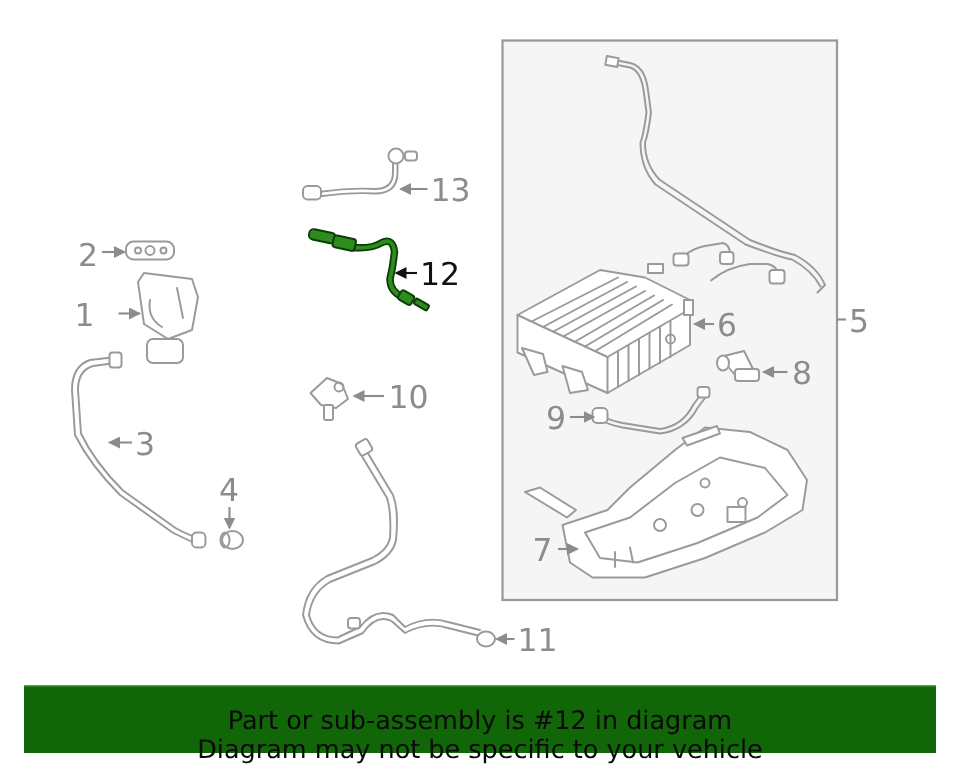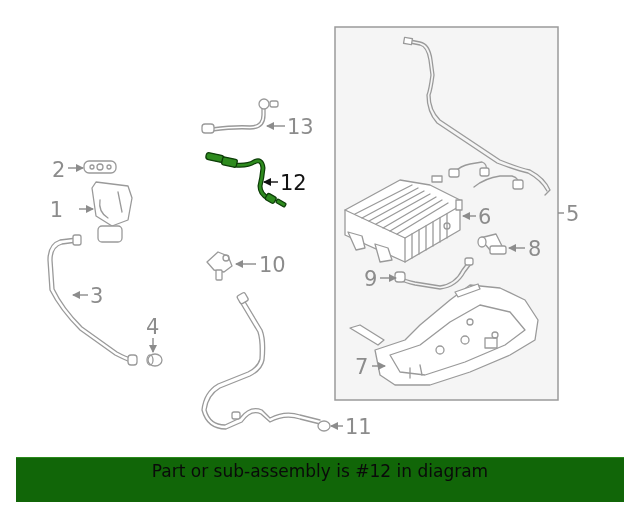--- a/index.html
+++ b/index.html
@@ -7,21 +7,21 @@
     #diagram { position: absolute; left: 0; top: 0; width: 640px; height: 512px; }
     .callout { font-family: "DejaVu Sans", sans-serif; font-size: 21px; fill: #8c8c8c; }
     .callout.hl { fill: #111111; }
     .part { fill: none; stroke: #9a9a9a; stroke-width: 1.3; stroke-linecap: round; stroke-linejoin: round; }
     .part-fill { fill: #ffffff; stroke: #9a9a9a; stroke-width: 1.3; stroke-linejoin: round; }
     .lead { stroke: #8c8c8c; stroke-width: 1.4; fill: none; }
     .lead.hl { stroke: #111111; }
     .hl-part { fill: #2e8b1e; stroke: #0c3d07; stroke-width: 1.3; stroke-linejoin: round; }
     .hl-hose { fill: none; stroke: #0c3d07; stroke-width: 5; stroke-linecap: round; }
     .hl-hose-in { fill: none; stroke: #2e8b1e; stroke-width: 2.6; stroke-linecap: round; }
-    #banner { position: absolute; left: 16px; top: 457px; width: 608px; height: 45px; background: #116608; border-top: 1px solid #2a8a1c; color: #0a0a0a; text-align: center; font-family: "DejaVu Sans", sans-serif; font-size: 17px; line-height: 19px; padding-top: 4px; box-sizing: border-box; }
+    #banner { position: absolute; left: 16px; top: 457px; width: 608px; height: 45px; background: #116608; border-top: 1px solid #2a8a1c; color: #0a0a0a; text-align: center; font-family: "DejaVu Sans", sans-serif; font-size: 17px; line-height: 19px; padding-top: 14px; box-sizing: border-box; }
   </style>
 </head>
 <body>
 
 <svg id="diagram" width="640" height="512" viewBox="0 0 640 512" xmlns="http://www.w3.org/2000/svg">
   <defs>
     <marker id="arrGray" markerWidth="8" markerHeight="8" refX="7" refY="4" orient="auto" markerUnits="userSpaceOnUse">
       <path d="M0,0 L8,4 L0,8 Z" fill="#8c8c8c"></path>
     </marker>
     <marker id="arrBlack" markerWidth="8" markerHeight="8" refX="7" refY="4" orient="auto" markerUnits="userSpaceOnUse">
@@ -178,13 +178,14 @@
   <text class="callout" x="528" y="256">8</text>
   <text class="callout" x="364" y="286">9</text>
   <text class="callout" x="259" y="272">10</text>
   <text class="callout" x="345" y="434">11</text>
   <text class="callout hl" x="280" y="190">12</text>
   <text class="callout" x="287" y="134">13</text>
 </svg>
 
 <div id="banner">
   <div>Part or sub-assembly is #12 in diagram</div>
+  <div>Diagram may not be specific to your vehicle</div>
 </div>
 
 </body></html>

